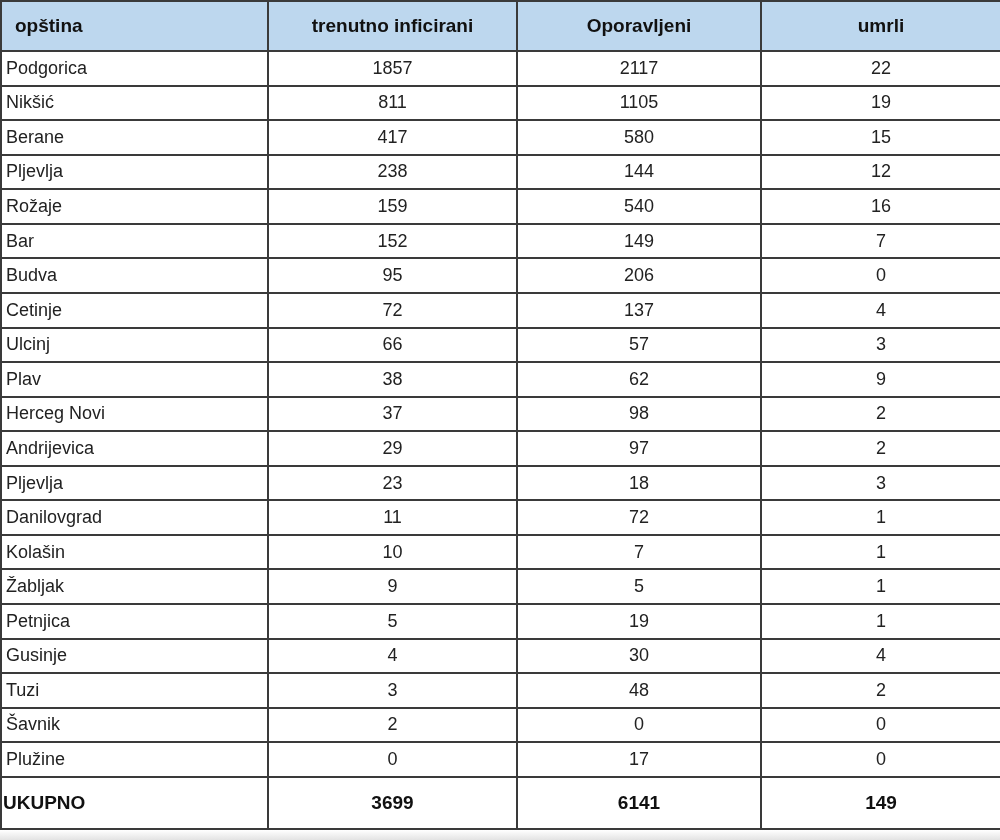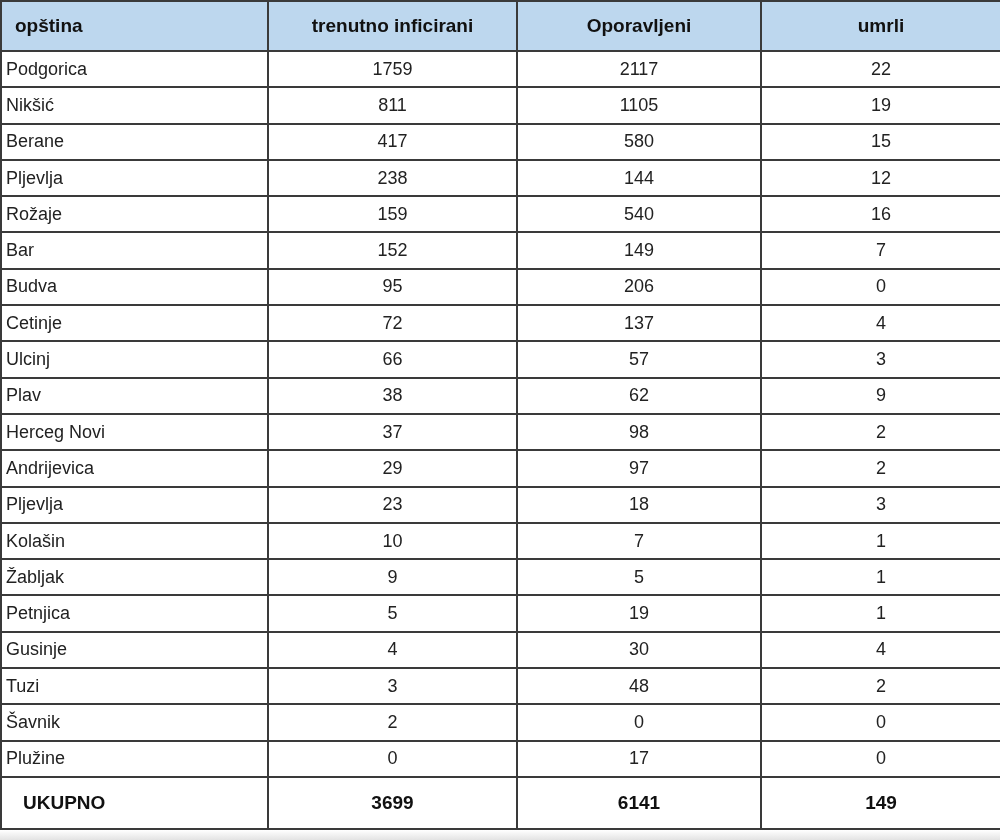--- a/index.html
+++ b/index.html
@@ -56,21 +56,21 @@
   tfoot td {
     height: 50px;
     font-size: 19px;
     font-weight: bold;
     text-align: center;
     color: #111111;
     border-top-width: 3px;
   }
   tfoot td.cell-opstina {
     text-align: left;
-    padding-left: 21px;
+    padding-left: 1px;
   }
   .bottom-strip {
     width: 1000px;
     height: 10px;
     background: linear-gradient(#ffffff, #e3e3e3);
   }
 </style>
 </head>
 <body>
 
@@ -85,21 +85,21 @@
     <tr>
       <th class="col-opstina">opština</th>
       <th>trenutno inficirani</th>
       <th>Oporavljeni</th>
       <th>umrli</th>
     </tr>
   </thead>
   <tbody id="table-body">
   <tr>
     <td class="cell-opstina">Podgorica</td>
-    <td>1759</td>
+    <td>1857</td>
     <td>2117</td>
     <td>22</td>
   </tr>
 
   <tr>
     <td class="cell-opstina">Nikšić</td>
     <td>811</td>
     <td>1105</td>
     <td>19</td>
   </tr>
@@ -177,20 +177,26 @@
   </tr>
 
   <tr>
     <td class="cell-opstina">Pljevlja</td>
     <td>23</td>
     <td>18</td>
     <td>3</td>
   </tr>
 
 
+  <tr>
+    <td class="cell-opstina">Danilovgrad</td>
+    <td>11</td>
+    <td>72</td>
+    <td>1</td>
+  </tr>
 
   <tr>
     <td class="cell-opstina">Kolašin</td>
     <td>10</td>
     <td>7</td>
     <td>1</td>
   </tr>
 
   <tr>
     <td class="cell-opstina">Žabljak</td>

